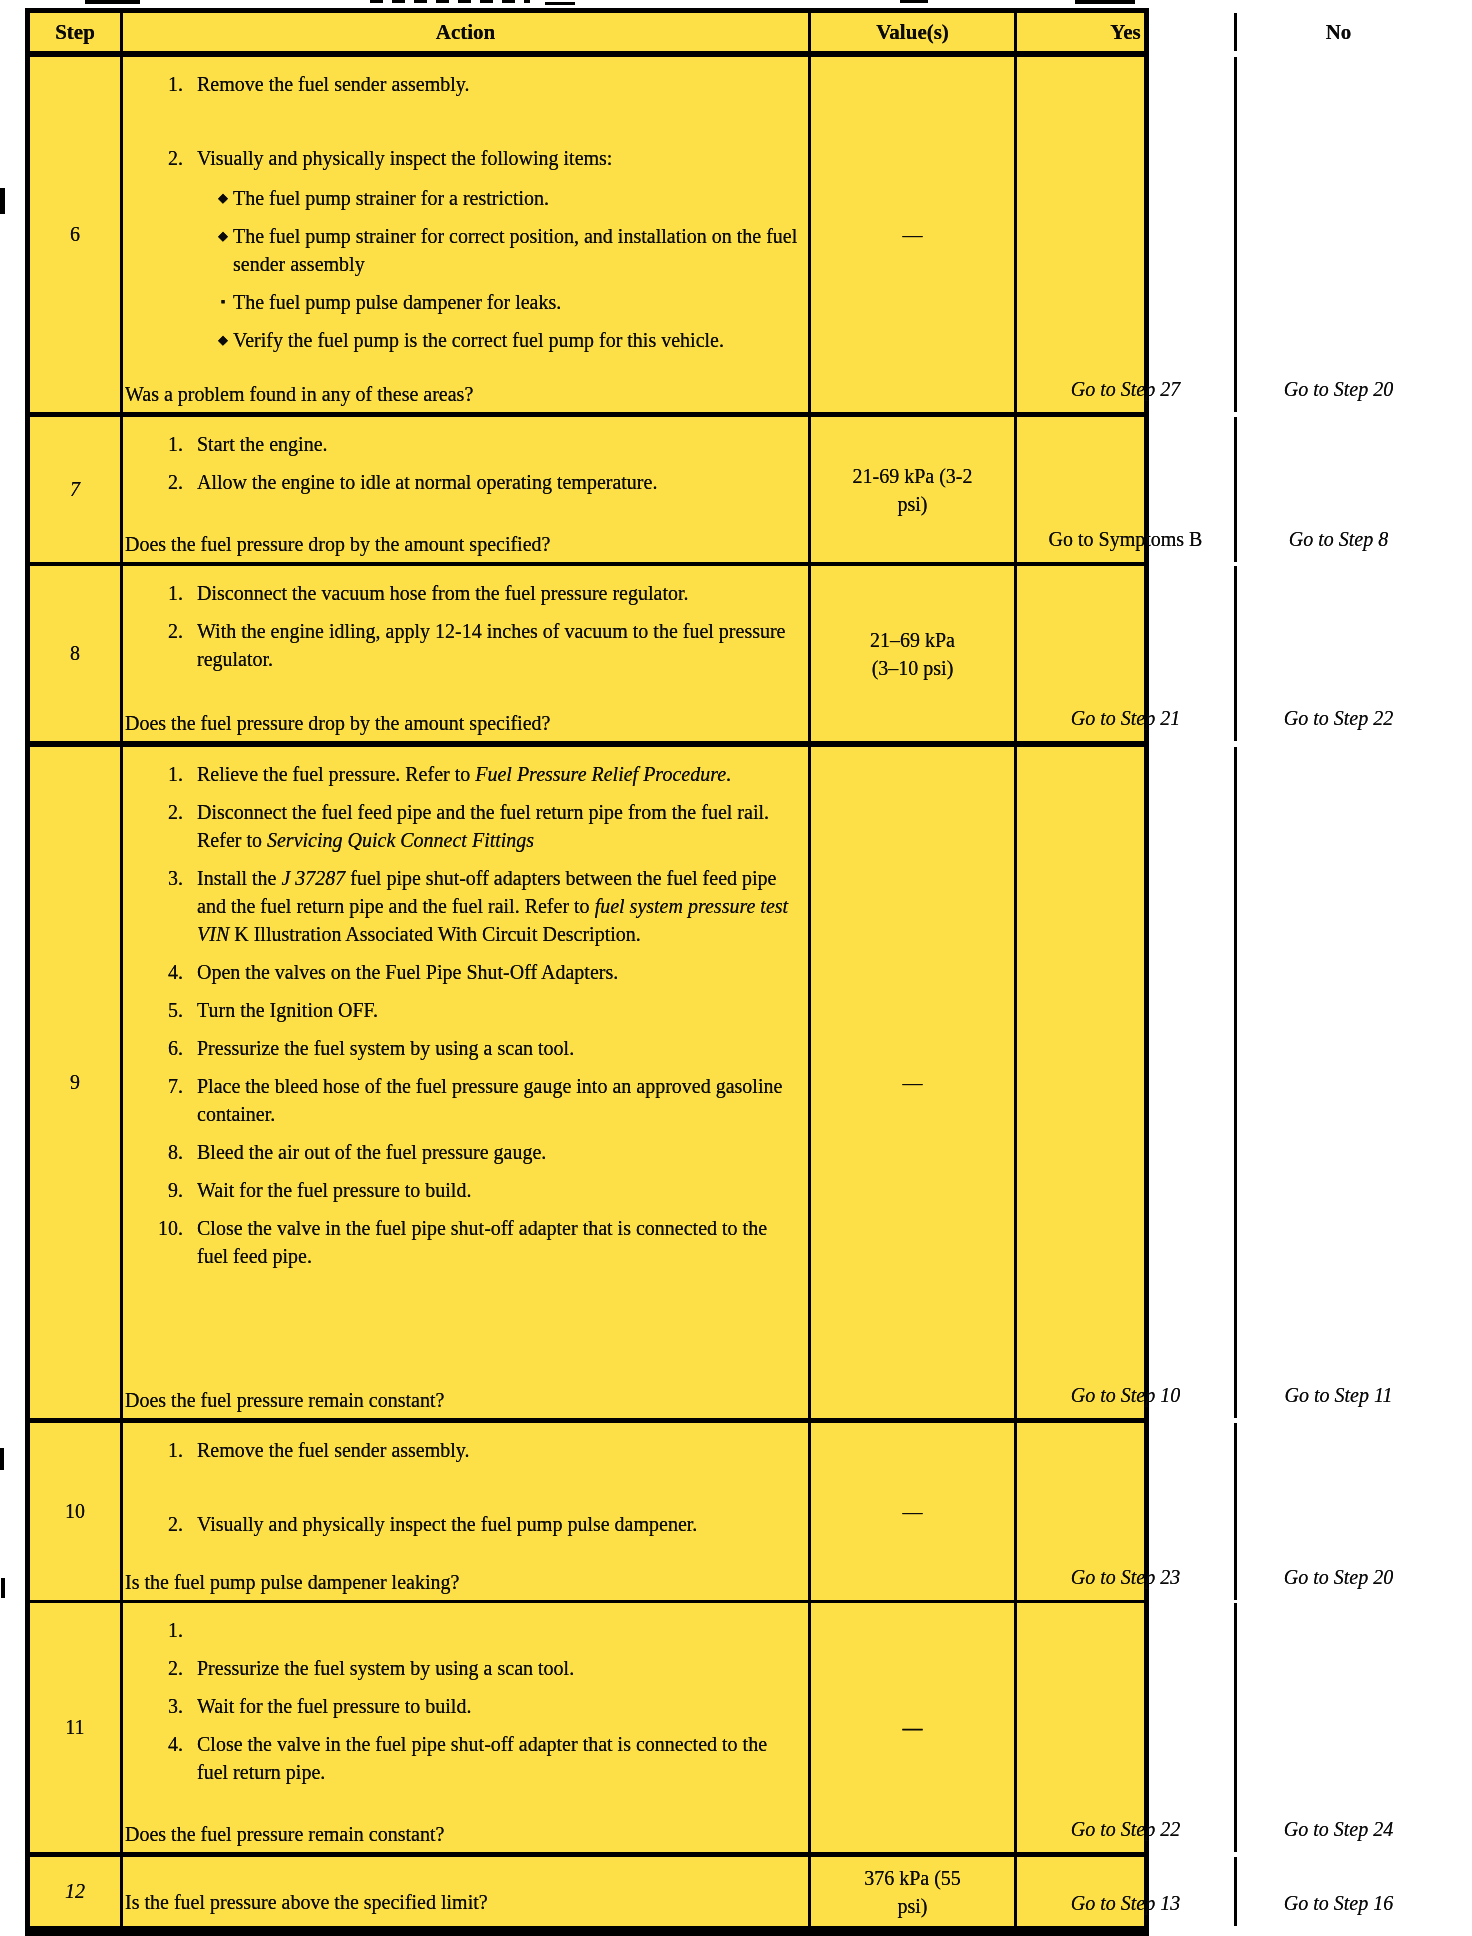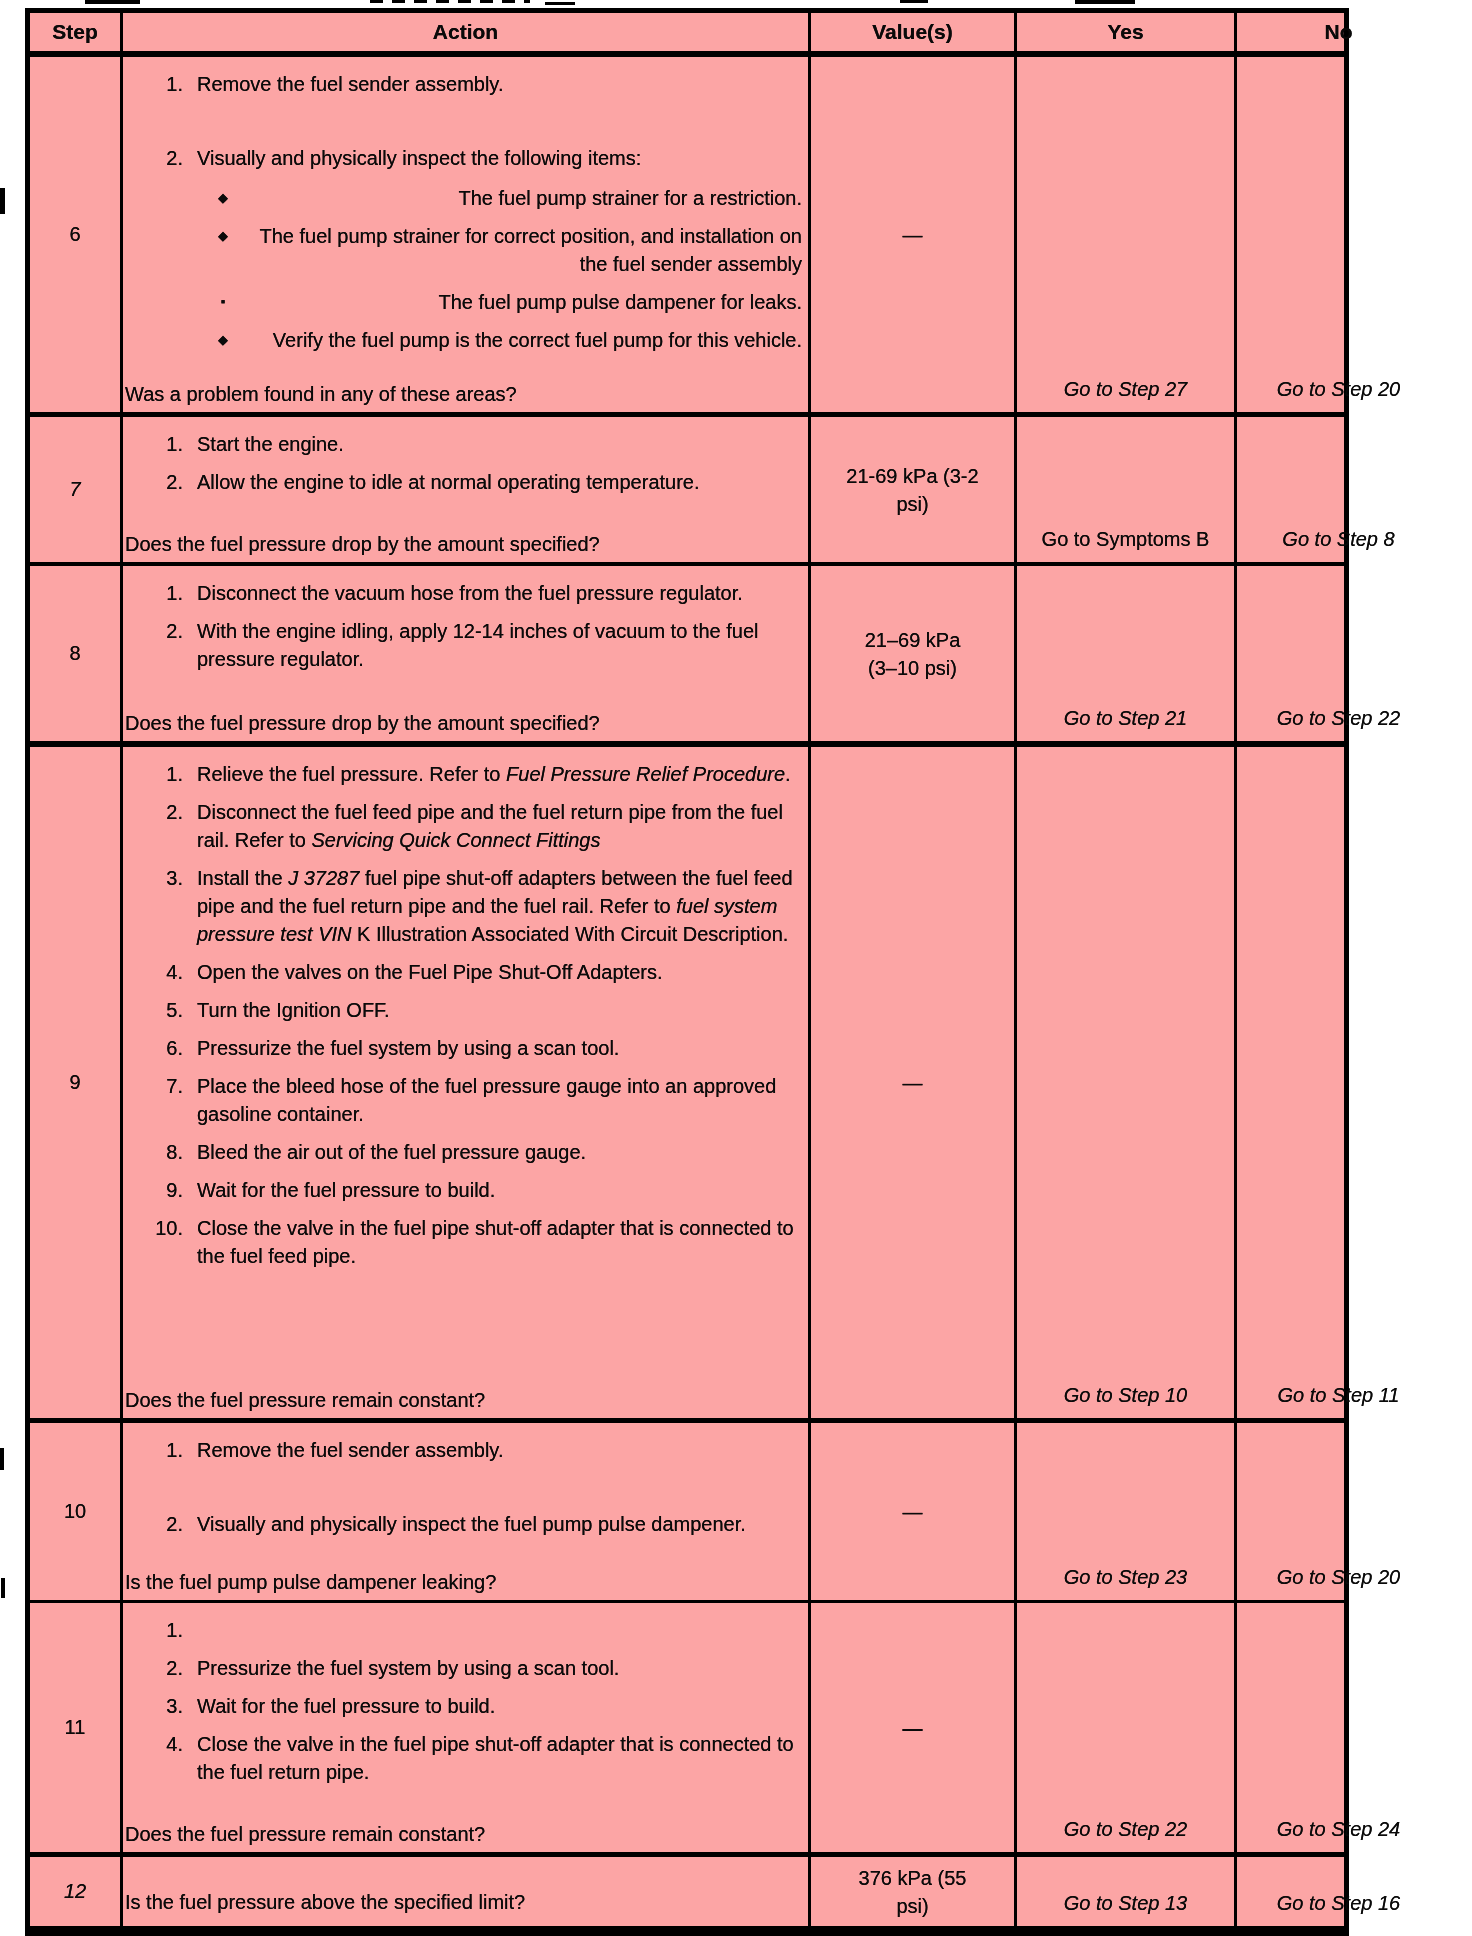--- a/index.html
+++ b/index.html
@@ -6,25 +6,26 @@
   .page{
     position:relative;
     width:1472px;height:1936px;
     background:#ffffff;
     font-family:"Liberation Sans", sans-serif;
     color:#0a0a0a;
     overflow:hidden;
     text-shadow:0 0 0.5px rgba(0,0,0,.85);
   }
   .dtable{
-    position:absolute;left:25px;top:8px;width:1324px;
+    position:absolute;left:25px;top:8px;width:1124px;
     box-sizing:border-box;
     border:5px solid #000;
     border-bottom:10px solid #000;
-    background:#fca5a5;
+    background:#fde047;
+    font-family:Liberation Serif, serif;
   }
   .row{
     display:grid;
     grid-template-columns:93px 688px 206px 220px 203px;
     box-sizing:border-box;
     border-bottom:5px solid #000;
   }
   .c{
     box-sizing:border-box;
     border-right:3px solid #000;
@@ -54,21 +55,21 @@
   .gotocell{display:flex;flex-direction:column;align-items:center;justify-content:flex-end;
             text-align:center;font-size:20px;line-height:27px;padding:0 24px 9px;}
   .item{display:flex;margin-bottom:10px;}
   .item .num{flex:0 0 58px;text-align:right;margin-right:14px;}
   .item .txt{flex:1;}
   .gap-lg{margin-top:36px;}
   .bullets{margin:2px 0 0 0;}
   .bullet{display:flex;margin-bottom:10px;}
   .bullet .glyph{flex:0 0 20px;margin-left:88px;text-align:center;
                  font-size:13px;line-height:28px;}
-  .bullet .btxt{flex:1;text-align:right;}
+  .bullet .btxt{flex:1;}
   .question{margin-top:auto;}
   .q-top{margin-top:18px;}
   .it{font-style:italic;}
   .bold-dash{font-weight:bold;}
   
   .artifact{position:absolute;background:#000;}
   .artifact.dashed{background:repeating-linear-gradient(90deg,#000 0 13px,transparent 13px 22px);}
 </style>
 </head>
 <body>

